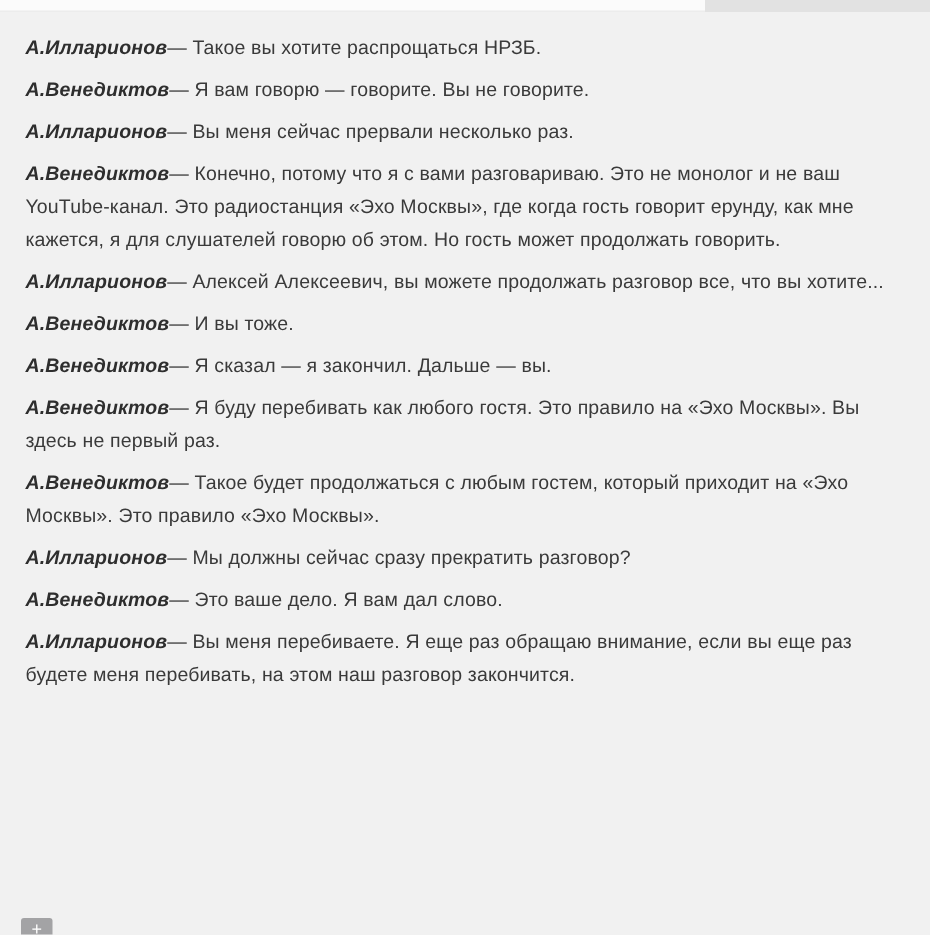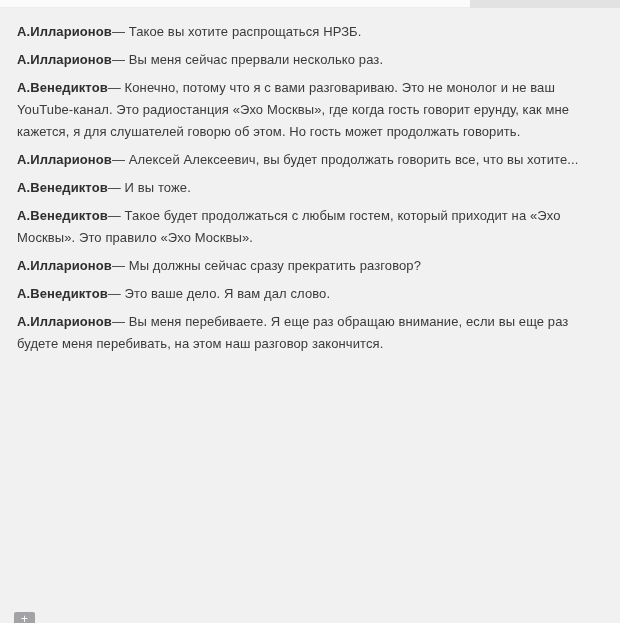--- a/index.html
+++ b/index.html
@@ -44,20 +44,21 @@
   }
   .msg {
     margin: 0 0 6px 0;
     font-size: 13px;
     line-height: 22px;
     letter-spacing: 0.1px;
   }
   .msg .speaker {
     font-weight: bold;
     color: #2e2e2e;
+    font-style: italic;
   }
   .msg .dash {
     color: #3a3a3a;
   }
   .plus-button {
     position: absolute;
     left: 14px;
     top: 612px;
     width: 21px;
     height: 21px;
@@ -73,23 +74,26 @@
 </head>
 <body>
 
 <div class="top-bar">
   <div class="top-bar-left"></div>
   <div class="top-bar-right"></div>
 </div>
 
 <div class="transcript">
   <p class="msg"><strong class="speaker">А.Илларионов</strong><span class="dash">—</span> <span>Такое вы хотите распрощаться НРЗБ.</span></p>
+  <p class="msg"><strong class="speaker">А.Венедиктов</strong><span class="dash">—</span> <span>Я вам говорю — говорите. Вы не говорите.</span></p>
   <p class="msg"><strong class="speaker">А.Илларионов</strong><span class="dash">—</span> <span>Вы меня сейчас прервали несколько раз.</span></p>
   <p class="msg"><strong class="speaker">А.Венедиктов</strong><span class="dash">—</span> <span>Конечно, потому что я с вами разговариваю. Это не монолог и не ваш YouTube-канал. Это радиостанция «Эхо Москвы», где когда гость говорит ерунду, как мне кажется, я для слушателей говорю об этом. Но гость может продолжать говорить.</span></p>
-  <p class="msg"><strong class="speaker">А.Илларионов</strong><span class="dash">—</span> <span>Алексей Алексеевич, вы будет продолжать говорить все, что вы хотите...</span></p>
+  <p class="msg"><strong class="speaker">А.Илларионов</strong><span class="dash">—</span> <span>Алексей Алексеевич, вы можете продолжать разговор все, что вы хотите...</span></p>
   <p class="msg"><strong class="speaker">А.Венедиктов</strong><span class="dash">—</span> <span>И вы тоже.</span></p>
+  <p class="msg"><strong class="speaker">А.Венедиктов</strong><span class="dash">—</span> <span>Я сказал — я закончил. Дальше — вы.</span></p>
+  <p class="msg"><strong class="speaker">А.Венедиктов</strong><span class="dash">—</span> <span>Я буду перебивать как любого гостя. Это правило на «Эхо Москвы». Вы здесь не первый раз.</span></p>
   <p class="msg"><strong class="speaker">А.Венедиктов</strong><span class="dash">—</span> <span>Такое будет продолжаться с любым гостем, который приходит на «Эхо Москвы». Это правило «Эхо Москвы».</span></p>
   <p class="msg"><strong class="speaker">А.Илларионов</strong><span class="dash">—</span> <span>Мы должны сейчас сразу прекратить разговор?</span></p>
   <p class="msg"><strong class="speaker">А.Венедиктов</strong><span class="dash">—</span> <span>Это ваше дело. Я вам дал слово.</span></p>
   <p class="msg"><strong class="speaker">А.Илларионов</strong><span class="dash">—</span> <span>Вы меня перебиваете. Я еще раз обращаю внимание, если вы еще раз будете меня перебивать, на этом наш разговор закончится.</span></p>
 </div>
 
 <div class="plus-button">+</div>
 
 </body></html>

